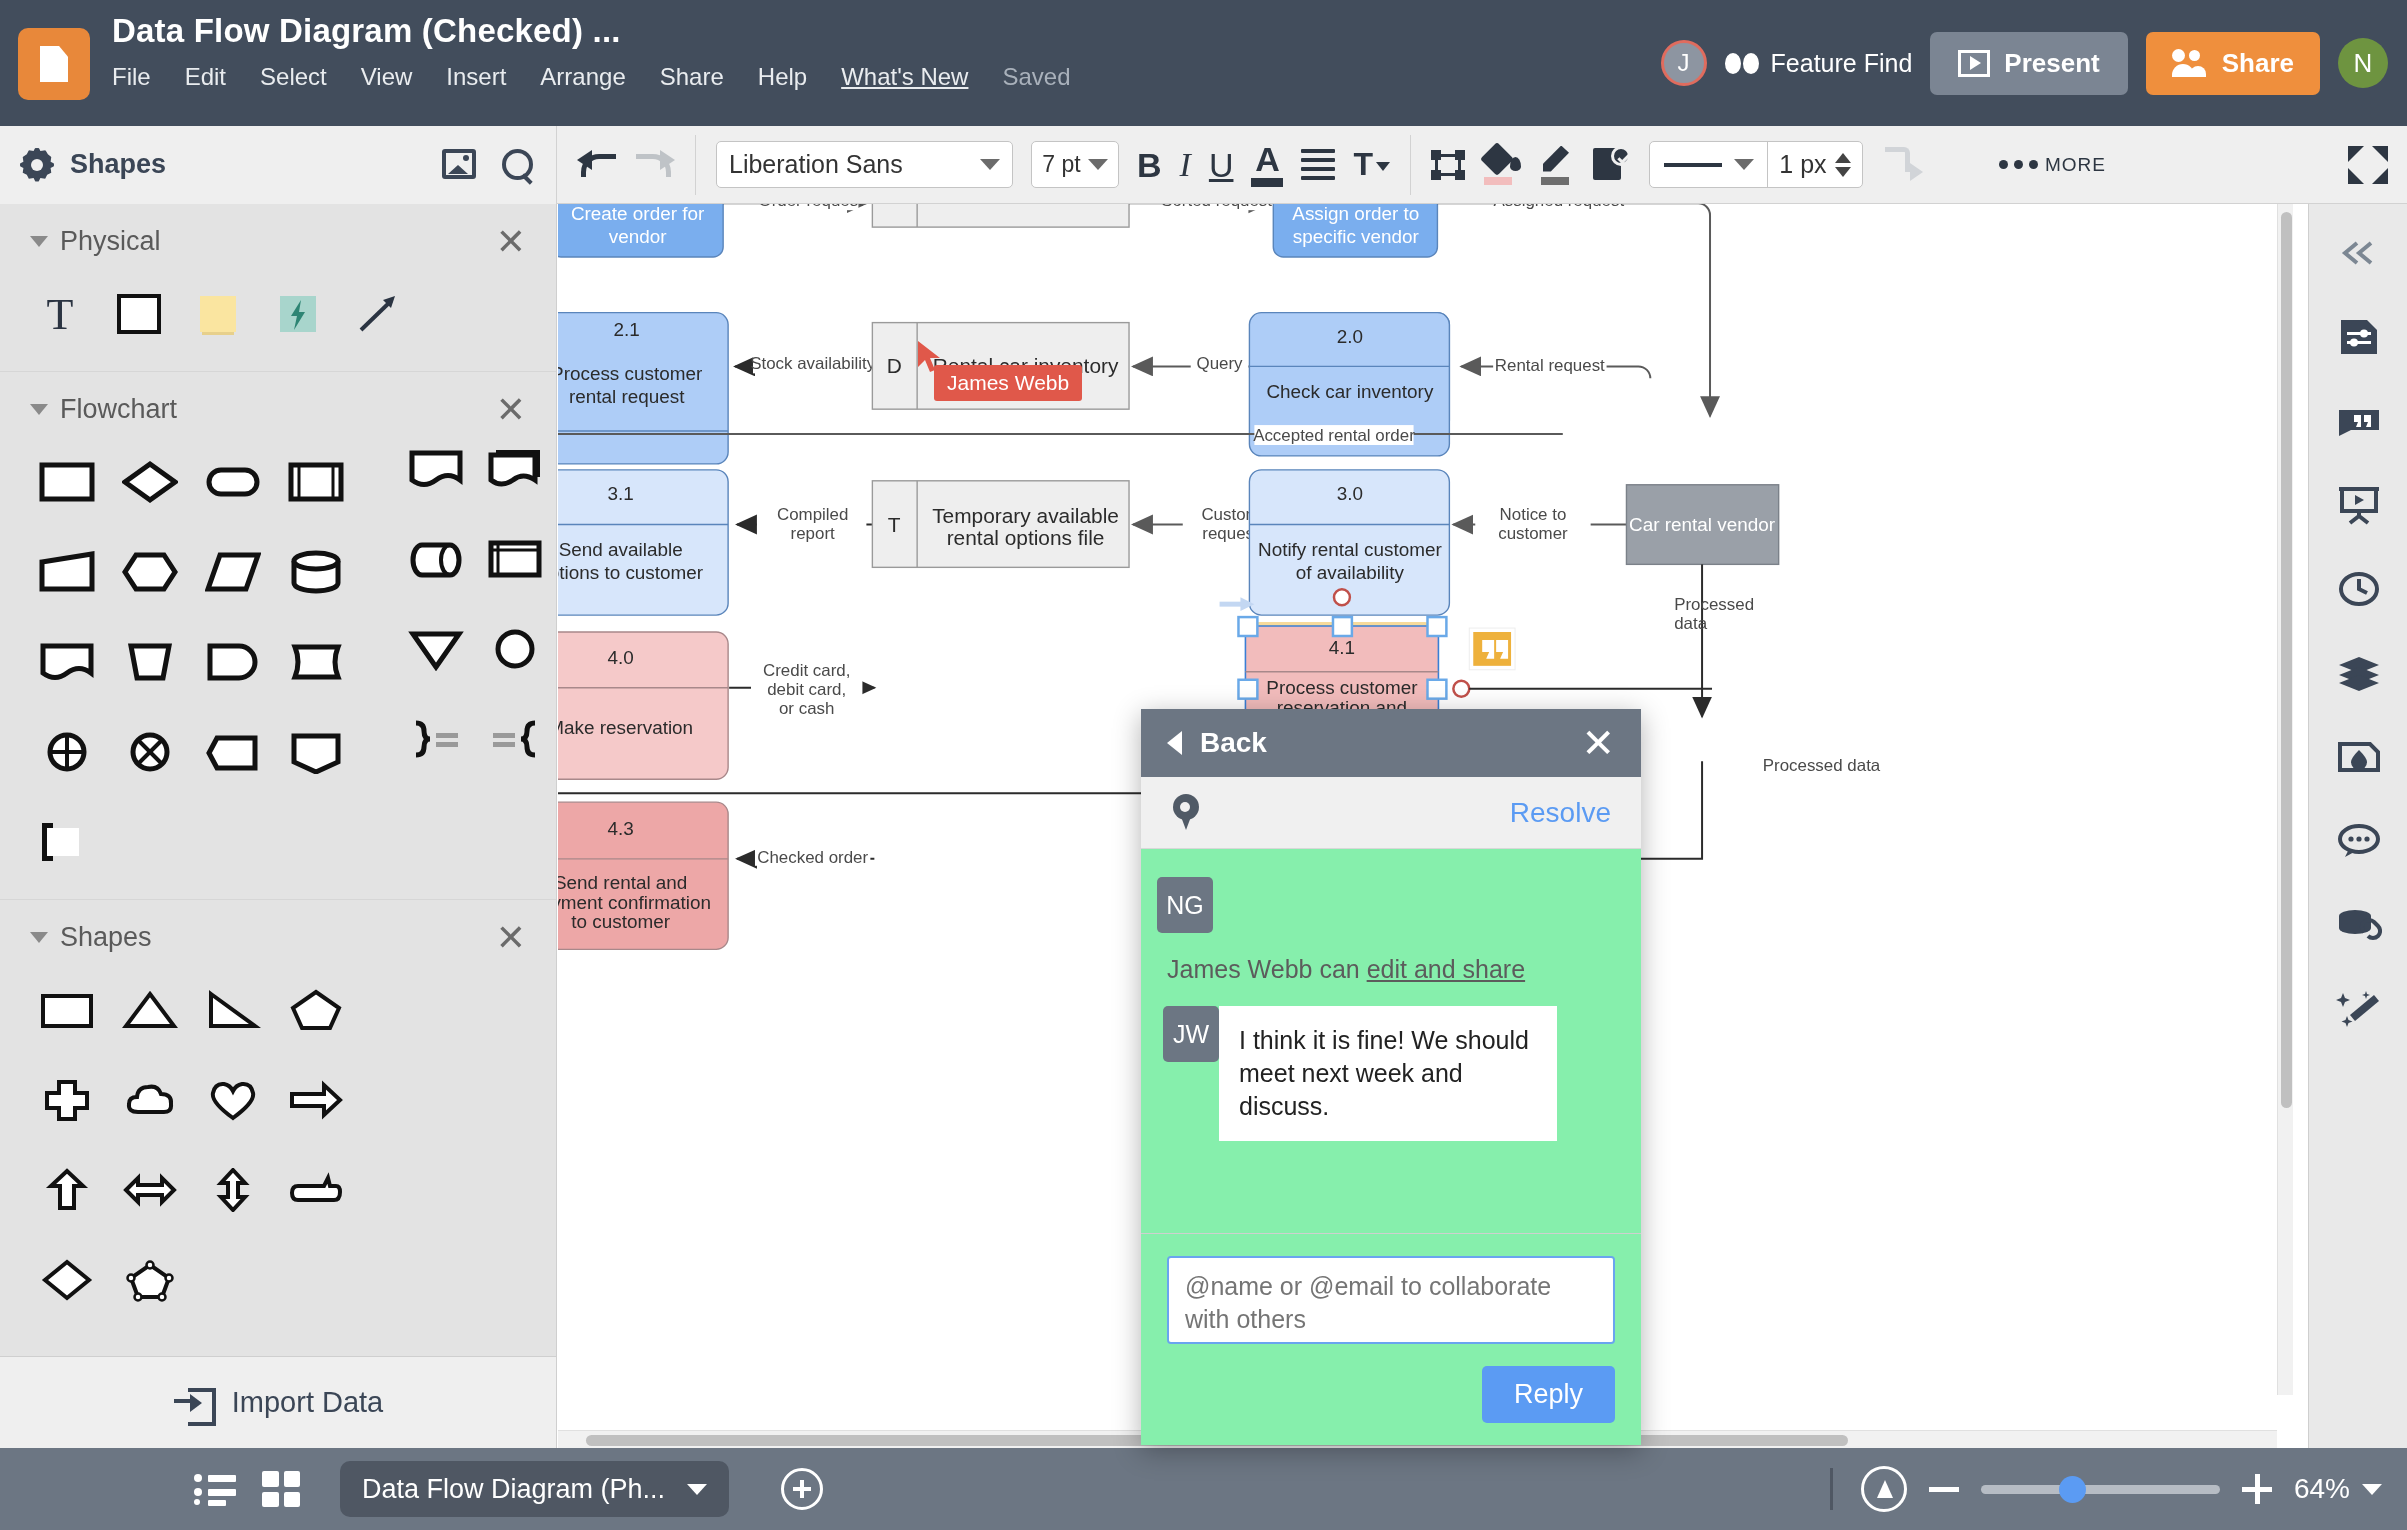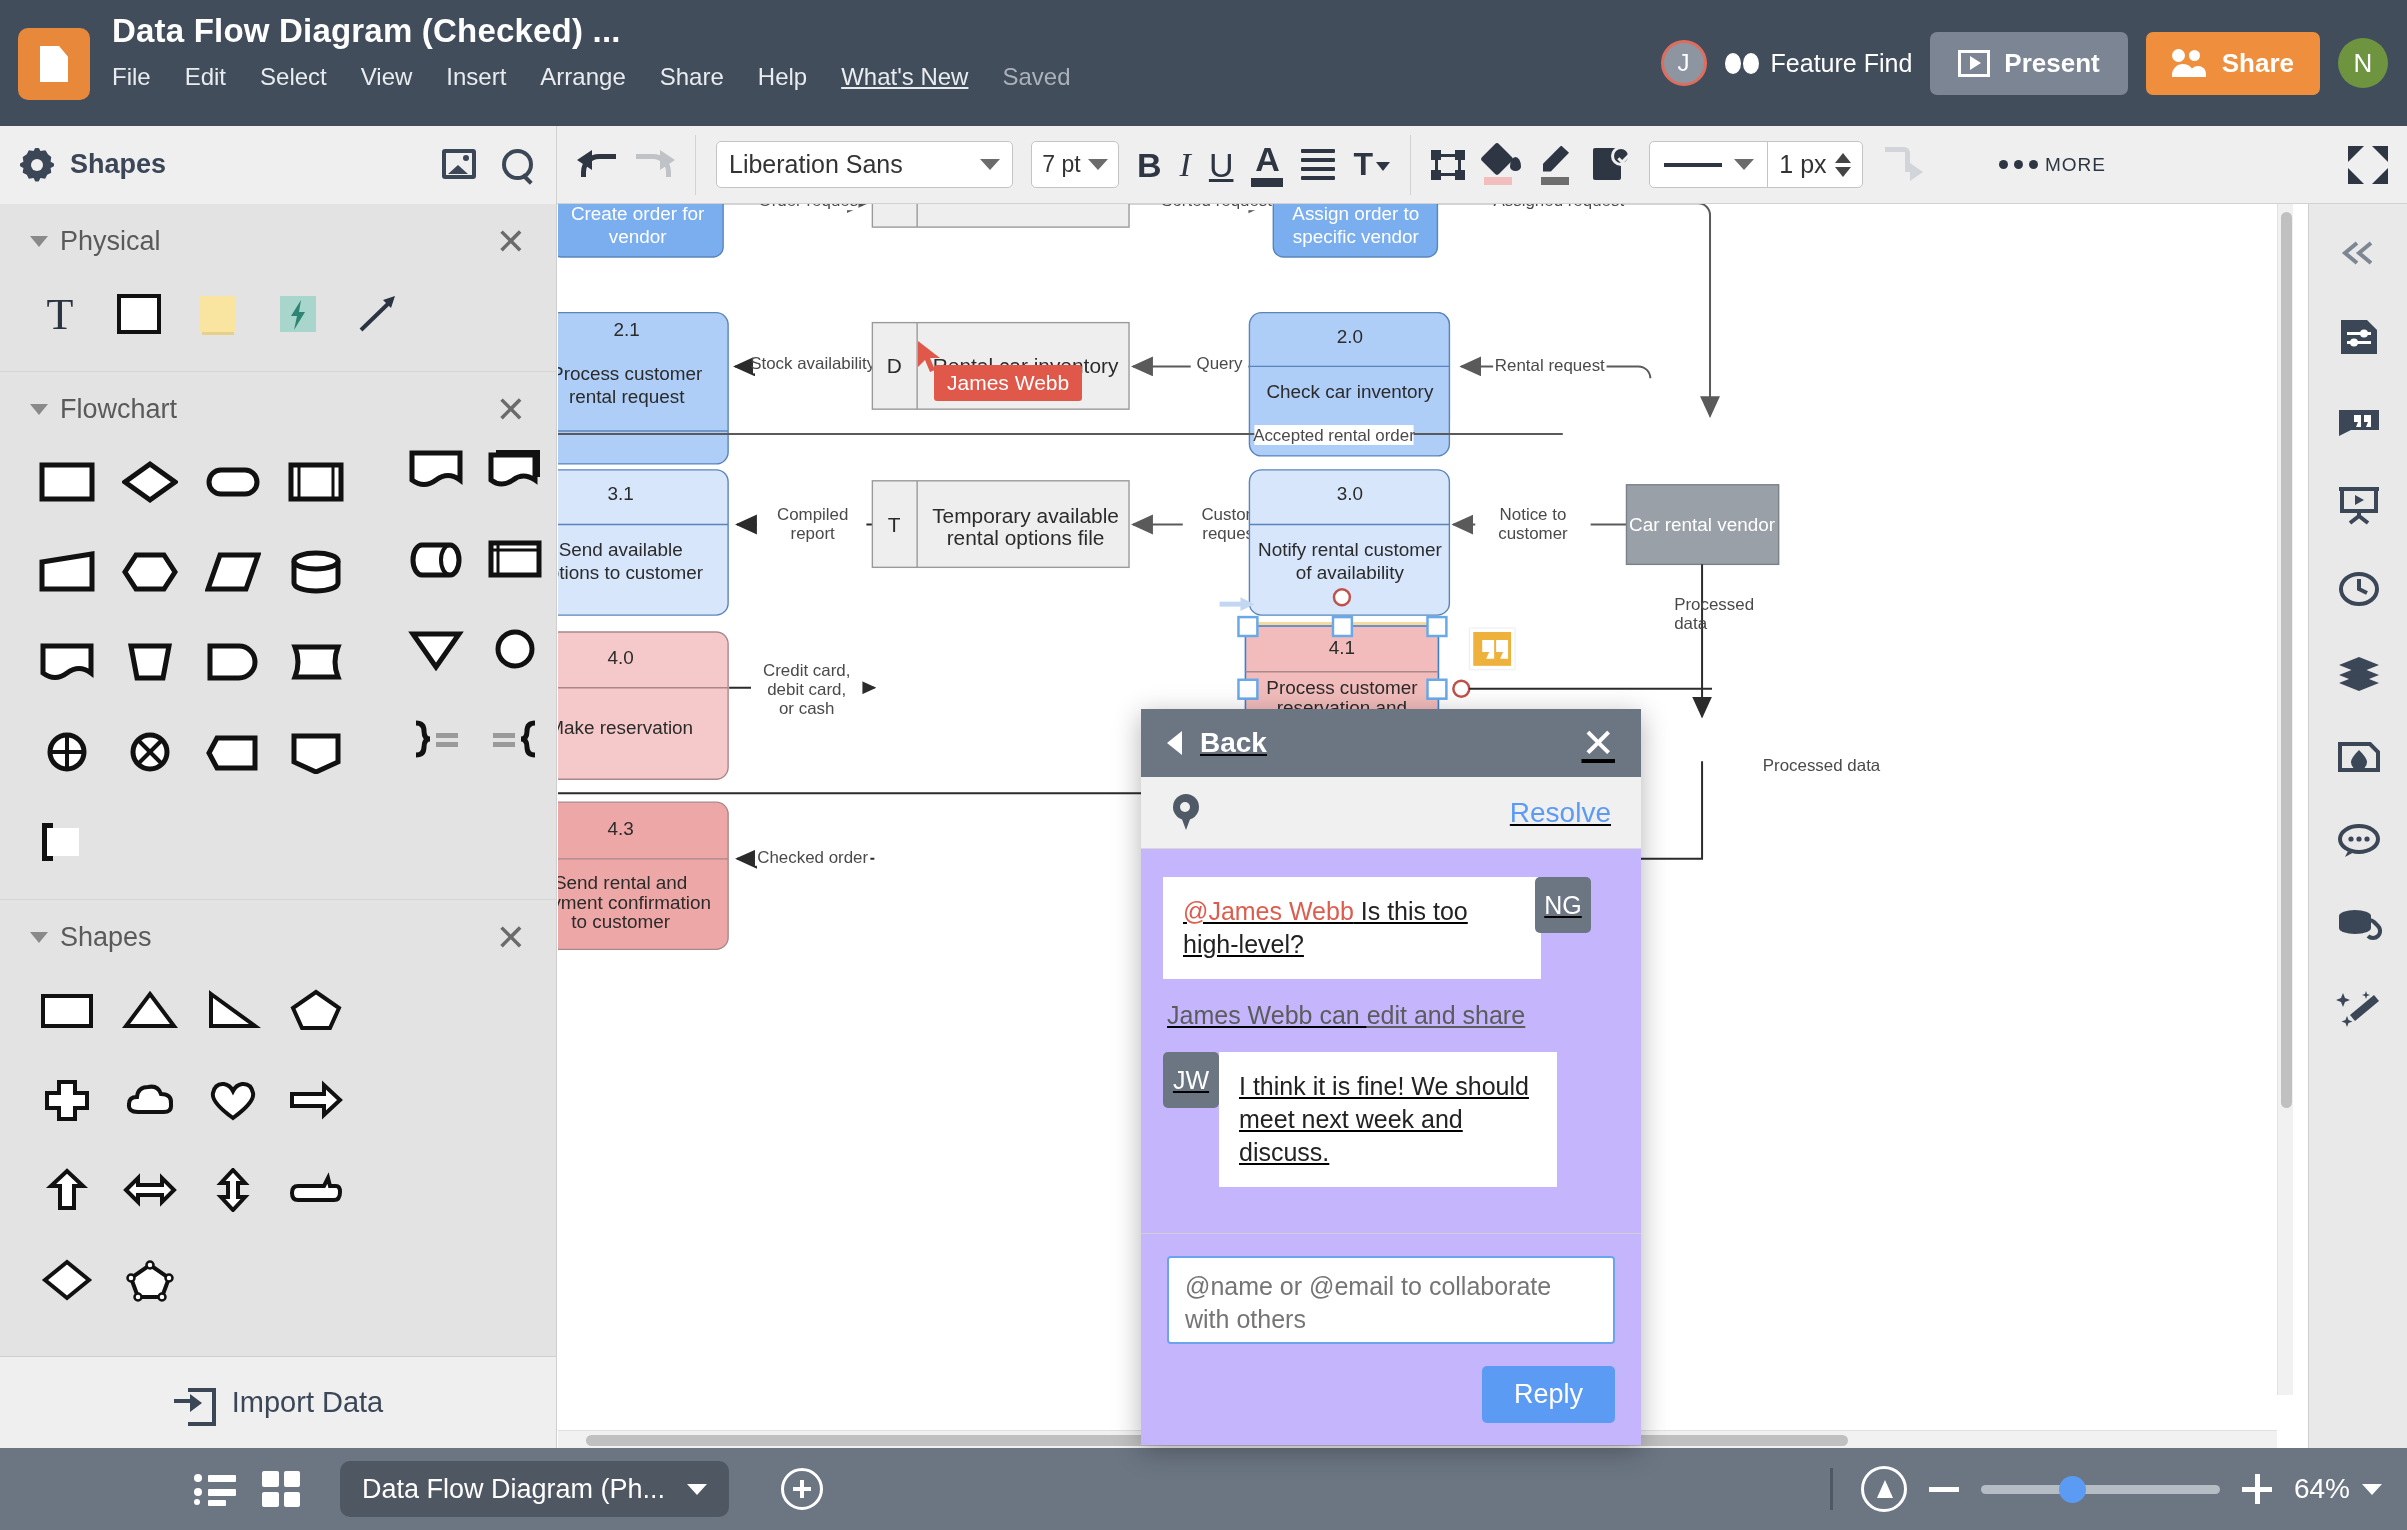--- a/index.html
+++ b/index.html
@@ -231,22 +231,22 @@
   .rail {
     position: absolute; right: 0; top: 204px; width: 100px; bottom: 82px;
     background: #e9e9e9; border-left: 1px solid #cfcfcf;
     display: flex; flex-direction: column; align-items: center; padding-top: 18px; gap: 22px;
   }
   .rail-ico { width: 62px; height: 62px; display:flex;align-items:center;justify-content:center;cursor:pointer; }
 
   
   .popup {
     position: absolute; left: 1141px; top: 709px; width: 500px; height: 736px;
-    background: #c4b5fd; box-shadow: 0 6px 26px rgba(0,0,0,.30); z-index: 40;
-    display: flex; flex-direction: column; text-decoration: underline;
+    background: #86efac; box-shadow: 0 6px 26px rgba(0,0,0,.30); z-index: 40;
+    display: flex; flex-direction: column;
   }
   .popup-head {
     height: 68px; background: #6c7683; display:flex; align-items:center; padding: 0 26px; color: #fff;
   }
   .chev-back { width: 0;height:0;border-top:12px solid transparent;border-bottom:12px solid transparent;border-right:15px solid #fff; margin-right: 18px; }
   .popup-back-lbl { font-size: 28px; font-weight: bold; }
   .popup-x { margin-left: auto; font-size: 40px; line-height: .6; font-weight: 300; cursor: pointer; }
   .popup-sub {
     height: 72px; background: #f0f0f0; border-bottom: 1px solid #d8d8d8;
     display: flex; align-items: center; padding: 0 30px;
@@ -1127,23 +1127,20 @@
       <span class="popup-x">✕</span>
     </div>
     <div class="popup-sub">
       <span class="pin-wrap">
           <span class="pin-tip"></span>
         </span>
       <span class="resolve">Resolve</span>
     </div>
     <div class="popup-body">
       <div class="msg-row right">
-        <div class="bubble">
-          <span class="mention">@James Webb</span><span> Is this too high-level?</span>
-        </div>
         <div class="av-sq">NG</div>
       </div>
       <div class="perm-line">
         <span>James Webb can </span><a>edit and share</a>
       </div>
       <div class="msg-row left">
         <div class="av-sq">JW</div>
         <div class="bubble" style="max-width:338px">I think it is fine! We should meet next week and discuss.</div>
       </div>
     </div>

